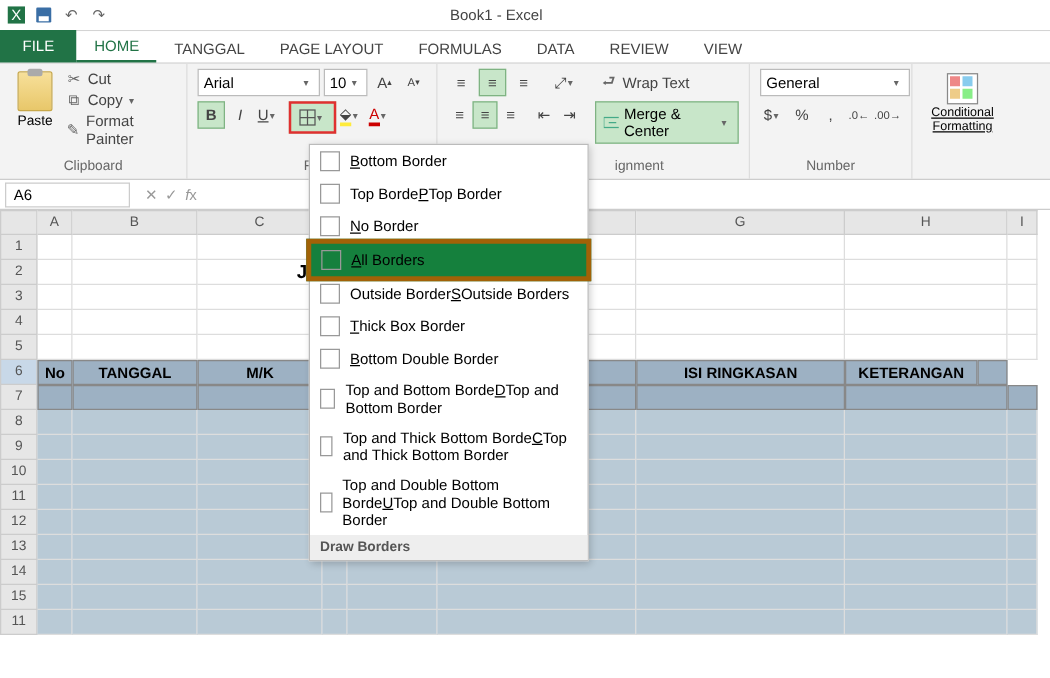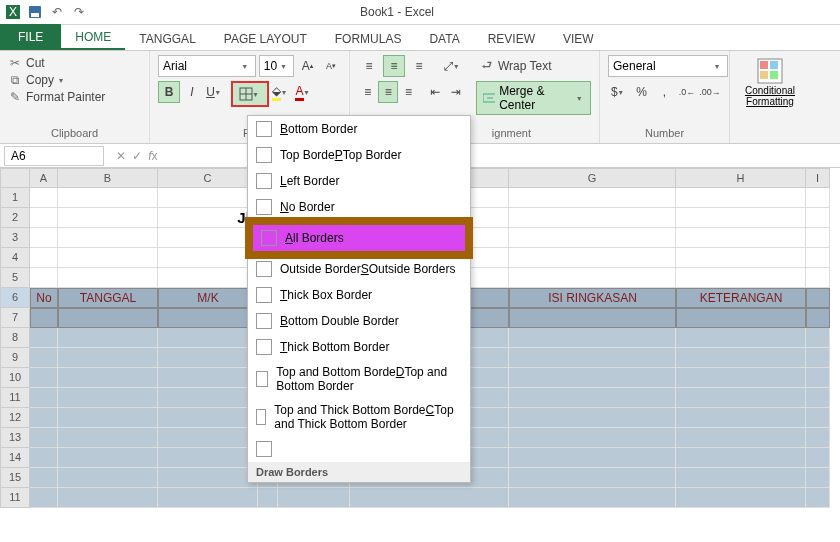--- a/index.html
+++ b/index.html
@@ -38,26 +38,26 @@
 .colhdr{display:flex;height:20px;}
 .colhdr .corner{width:30px;background:#e6e6e6;border:1px solid #ccc;}
 .colhdr .ch{background:#e6e6e6;border:1px solid #ccc;border-left:none;text-align:center;font-size:11px;color:#555;line-height:18px;}
 .rows{display:flex;}
 .rowhdrs{display:flex;flex-direction:column;}
 .rowhdrs .rh{width:30px;height:20px;background:#e6e6e6;border:1px solid #ccc;border-top:none;text-align:center;font-size:11px;color:#555;line-height:18px;}
 .cells{position:relative;}
 .cellrow{display:flex;height:20px;}
 .cell{border-right:1px solid #ddd;border-bottom:1px solid #ddd;height:100%;overflow:hidden;white-space:nowrap;padding:0 3px;line-height:19px;font-size:12px;}
 .sr{background:#b9cad6;}
-.hdrcell{background:#9db1c3;font-weight:normal;color:#7f1d1d;border:1px solid #888;text-align:center;}
+.hdrcell{background:#9db1c3;font-weight:bold;color:#000000;border:1px solid #888;text-align:center;}
 .bold{font-weight:bold;font-size:15px;}
 .dropdown-menu{position:absolute;top:115px;left:247px;width:224px;background:#fff;border:1px solid #bbb;box-shadow:2px 2px 6px rgba(0,0,0,0.2);z-index:50;}
 .dm-hdr{background:#eee;padding:4px 8px;font-size:11px;font-weight:bold;color:#555;}
 .dm-item{display:flex;align-items:center;gap:8px;padding:5px 8px;font-size:12px;cursor:pointer;}
-.dm-item.hl{background:#d946ef;border:8px solid #a16207;margin:-3px;}
+.dm-item.hl{background:#15803d;border:4px solid #a16207;margin:-3px;}
 .dm-ico{width:16px;height:16px;border:1px solid #999;display:inline-block;position:relative;}
 .u{text-decoration:underline;}
 svg{display:block;}
 </style>
 </head>
 <body>
 
 <div class="titlebar">
   <div class="qat">
     <span class="ico">
@@ -86,20 +86,24 @@
   <div class="tab">FORMULAS</div>
   <div class="tab">DATA</div>
   <div class="tab">REVIEW</div>
   <div class="tab">VIEW</div>
 </div>
 
 <div class="ribbon">
 
   <div class="group" style="width:150px;">
     <div class="group-body">
+      <div class="paste-btn">
+        <div class="clp"></div>
+        <span style="font-size:11px;margin-top:2px;">Paste</span>
+      </div>
       <div style="display:flex;flex-direction:column;gap:1px;">
         <div class="cut-row">
             <span class="mini">✂</span>
             <span>Cut</span>
           </div>
         <div class="cut-row">
             <span class="mini">⧉</span>
             <span>Copy</span>
             <span class="drop">▾</span>
           </div>
@@ -332,21 +336,21 @@
           <div class="cell" style="width: 24px;"></div>
         </div>
         <div class="cellrow">
           <div class="cell sr hdrcell" style="width: 28px;">No</div>
           <div class="cell sr hdrcell" style="width: 100px;">TANGGAL</div>
           <div class="cell sr hdrcell" style="width: 100px;">M/K</div>
           <div class="cell sr hdrcell" style="width: 20px;"></div>
           <div class="cell sr hdrcell" style="width: 72px;"></div>
           <div class="cell sr hdrcell" style="width: 159px;"></div>
           <div class="cell sr hdrcell" style="width: 167px;">ISI RINGKASAN</div>
-          <div class="cell sr hdrcell" style="width: 130px;">KETERANGAN</div>
+          <div class="cell sr hdrcell" style="width: 106px;">KETERANGAN</div>
           <div class="cell sr hdrcell" style="width: 24px;"></div>
         </div>
         <div class="cellrow">
           <div class="cell sr hdrcell" style="width: 28px;"></div>
           <div class="cell sr hdrcell" style="width: 100px;"></div>
           <div class="cell sr hdrcell" style="width: 100px;"></div>
           <div class="cell sr hdrcell" style="width: 20px;">NO</div>
           <div class="cell sr hdrcell" style="width: 72px;"></div>
           <div class="cell sr hdrcell" style="width: 159px;"></div>
           <div class="cell sr hdrcell" style="width: 167px;"></div>
@@ -461,53 +465,46 @@
       <div class="dm-item">
         <span class="dm-ico"></span>
         <span><span class="u">B</span>ottom Border</span>
       </div>
       <div class="dm-item">
         <span class="dm-ico"></span>
         <span>Top Borde<span class="u">P</span>Top Border</span>
       </div>
       <div class="dm-item">
         <span class="dm-ico"></span>
-        <span><span class="u">L</span>eft Border</span>
-      </div>
-      <div class="dm-item">
-        <span class="dm-ico"></span>
         <span><span class="u">N</span>o Border</span>
       </div>
       <div class="dm-item hl">
         <span class="dm-ico"></span>
         <span><span class="u">A</span>ll Borders</span>
       </div>
       <div class="dm-item">
         <span class="dm-ico"></span>
         <span>Outside Border<span class="u">S</span>Outside Borders</span>
       </div>
       <div class="dm-item">
         <span class="dm-ico"></span>
         <span><span class="u">T</span>hick Box Border</span>
       </div>
       <div class="dm-item">
         <span class="dm-ico"></span>
         <span><span class="u">B</span>ottom Double Border</span>
       </div>
       <div class="dm-item">
         <span class="dm-ico"></span>
-        <span><span class="u">T</span>hick Bottom Border</span>
-      </div>
-      <div class="dm-item">
-        <span class="dm-ico"></span>
         <span>Top and Bottom Borde<span class="u">D</span>Top and Bottom Border</span>
       </div>
       <div class="dm-item">
         <span class="dm-ico"></span>
         <span>Top and Thick Bottom Borde<span class="u">C</span>Top and Thick Bottom Border</span>
       </div>
       <div class="dm-item">
         <span class="dm-ico"></span>
+        <span>Top and Double Bottom Borde<span class="u">U</span>Top and Double Bottom Border</span>
       </div>
     </div>
   <div class="dm-hdr">Draw Borders</div>
 
 </div>
 
 </body></html>

